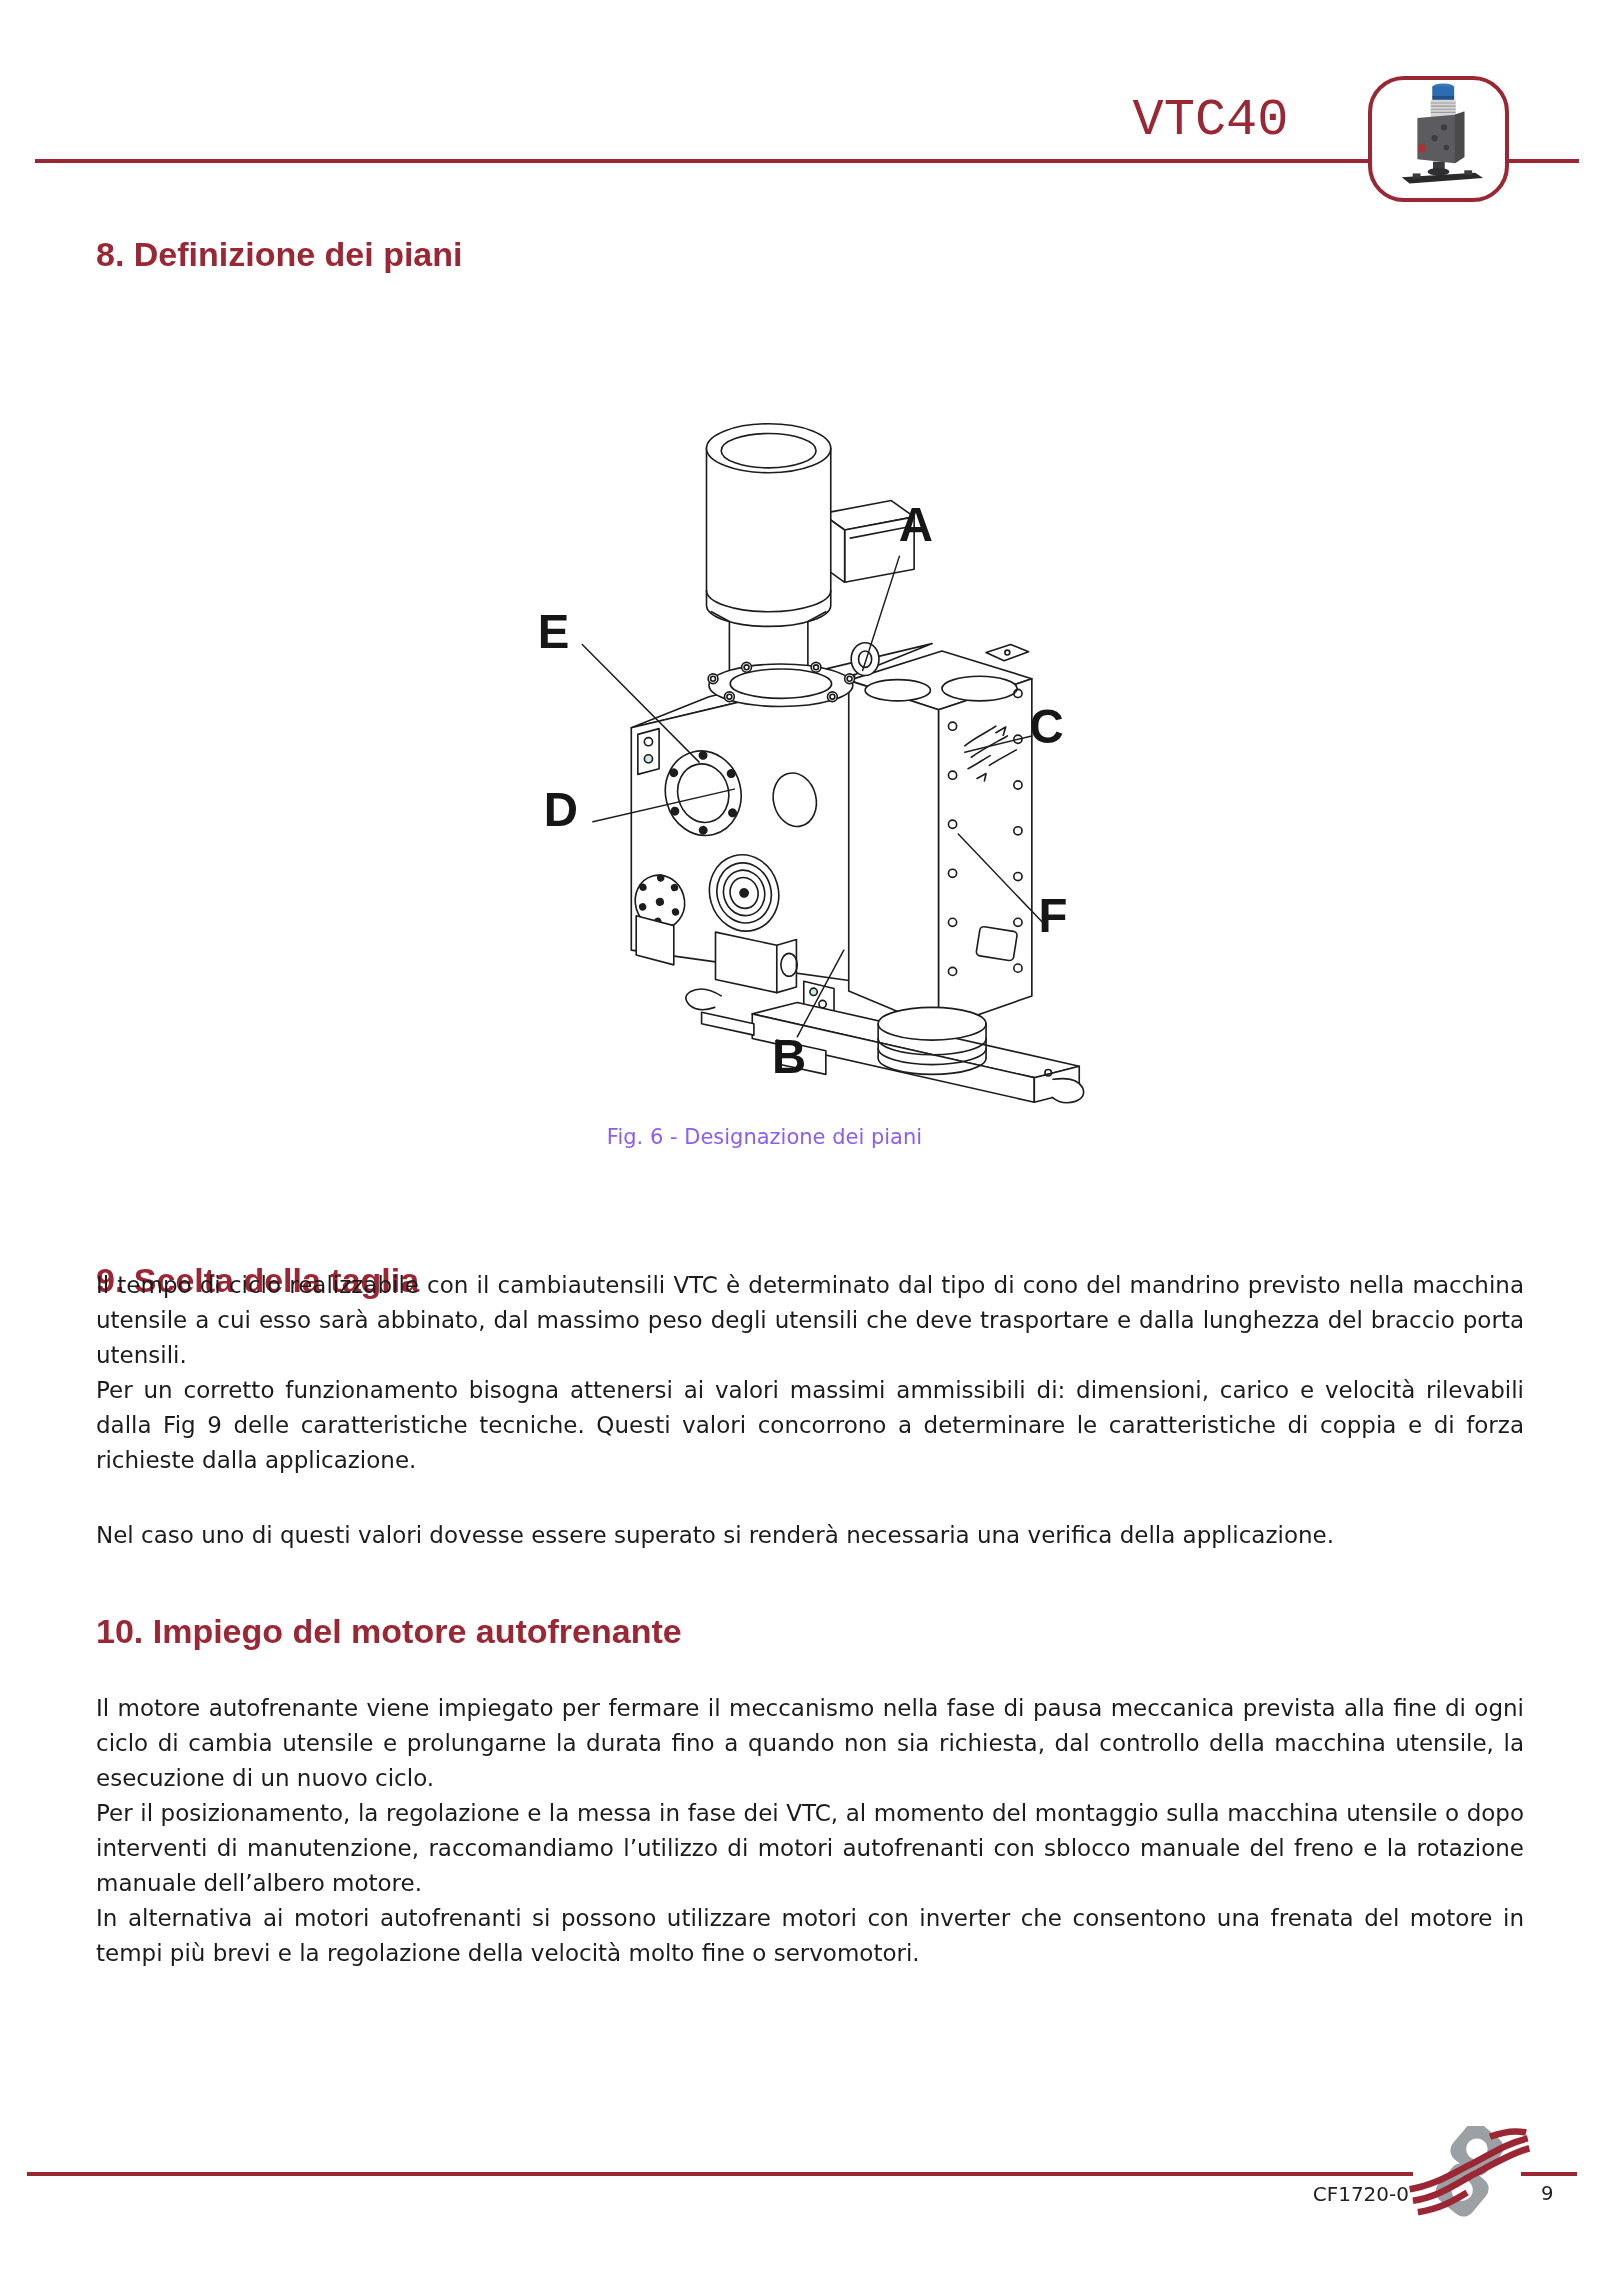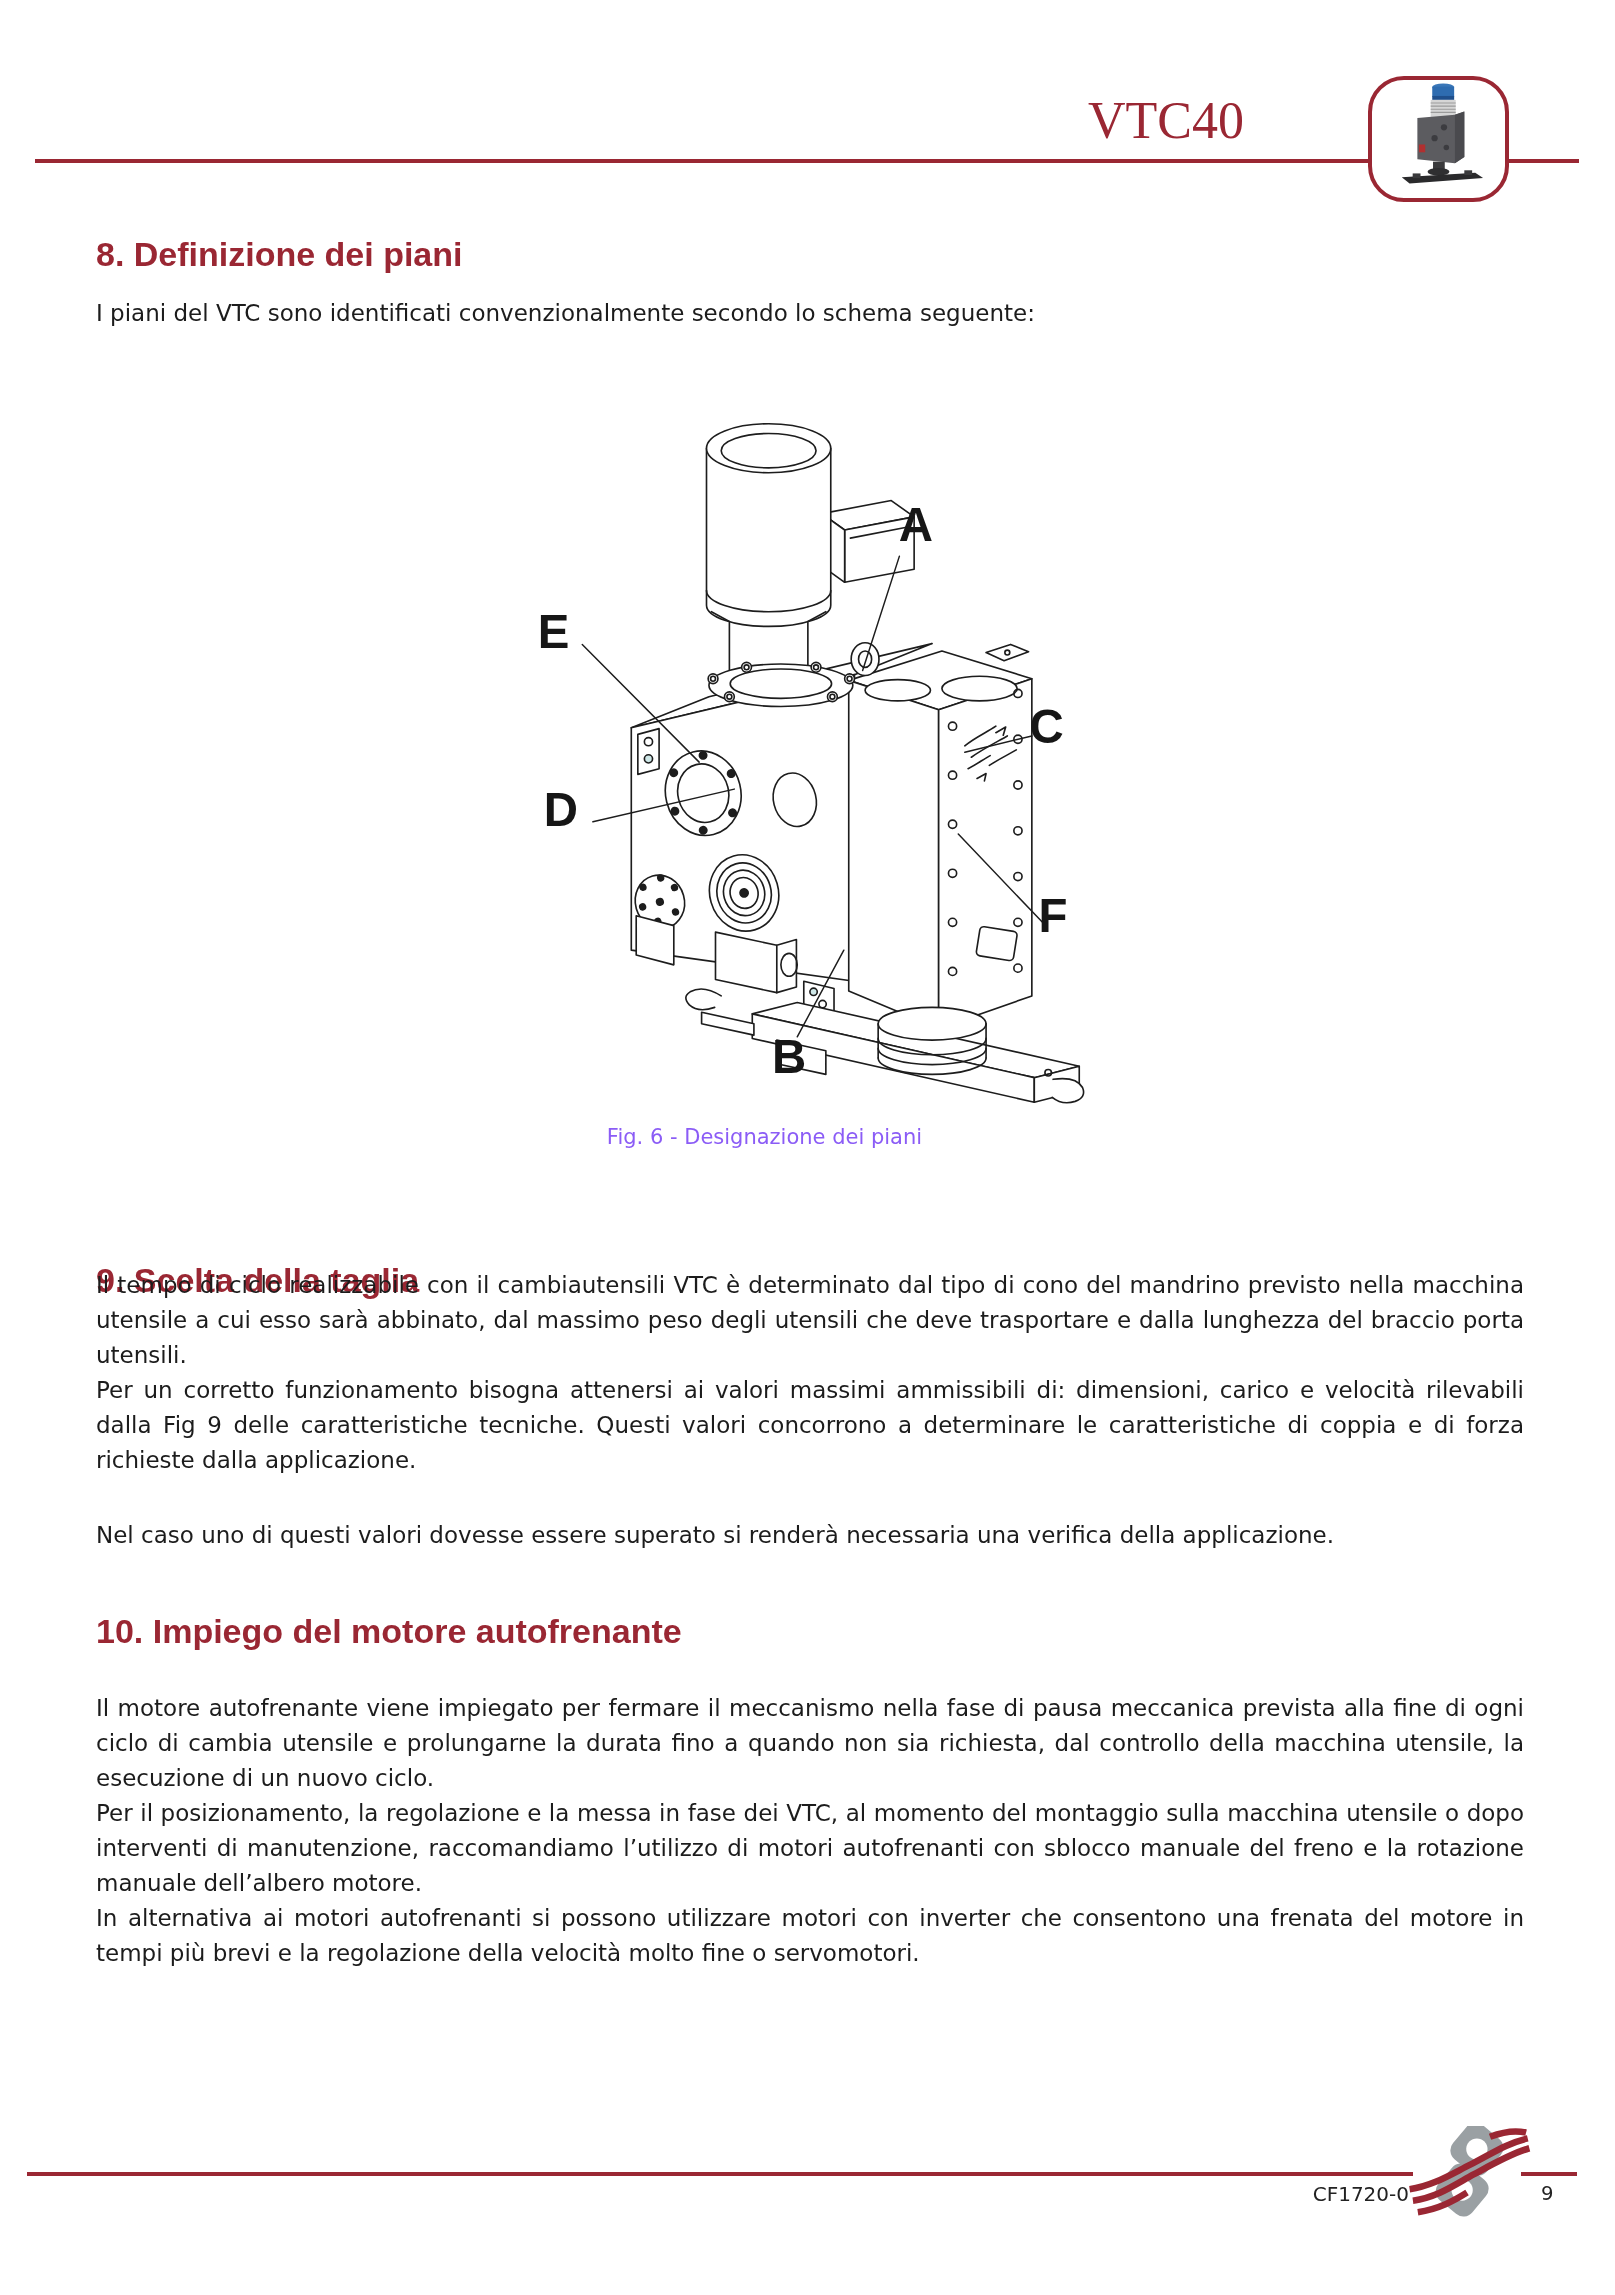--- a/index.html
+++ b/index.html
@@ -1,20 +1,20 @@
 <!DOCTYPE html>
 <html style="font-size:13px"><head>
 <meta charset="utf-8">
 <style>
   html,body{margin:0;padding:0;background:#ffffff;}
   .page{position:relative;width:1616px;height:2295px;background:#ffffff;overflow:hidden;
         font-family:"DejaVu Sans",sans-serif;color:#1c1c1c;}
   .rule{position:absolute;height:4.1px;background:#9a2733;}
-  .brand{position:absolute;left:1088px;top:95px;width:245px;text-align:left;
-         font-family:Liberation Serif, serif;font-size:52px;line-height:1;
+  .brand{position:absolute;left:1088px;top:95px;width:245px;text-align:center;
+         font-family:Liberation Mono, monospace;font-size:52px;line-height:1;
          color:#9a2733;letter-spacing:0;}
   .product-box{position:absolute;left:1368px;top:76px;width:141px;height:126px;
          border:4.9px solid #9a2733;border-radius:36px;box-sizing:border-box;background:#fff;}
   .product-box svg{position:absolute;left:0;top:0;width:100%;height:100%;}
   .h-sec{position:absolute;left:96px;font-family:"Liberation Sans",sans-serif;
          font-weight:bold;font-size:34px;line-height:1.1;color:#9a2733;text-align:center;}
   .para{position:absolute;left:96px;width:1428px;font-size:23px;line-height:35px;
         text-align:justify;}
   .para p{margin:0;}
   .caption{position:absolute;left:98px;top:1125px;width:1333px;text-align:center;
@@ -54,23 +54,20 @@
       <rect x="78" y="104" width="15" height="11" fill="#3a3a3c"></rect>
       <ellipse cx="85" cy="117" rx="14" ry="5" fill="#2f2f31"></ellipse>
 
       <polygon points="38,124 132,118 142,125 48,132" fill="#2a2a2c"></polygon>
       <rect x="52" y="119" width="10" height="6" fill="#3a3a3c"></rect>
       <rect x="118" y="115" width="10" height="6" fill="#3a3a3c"></rect>
     </svg>
   </div>
 
   <div class="h-sec" style="top:236px;">8. Definizione dei piani</div>
-  <div class="para" style="top:296px;">
-    <p>I piani del VTC sono identificati convenzionalmente secondo lo schema seguente:</p>
-  </div>
 
   <svg class="figure" viewBox="0 0 740 860">
     <g stroke="#1d1d1d" stroke-width="2" fill="#ffffff" stroke-linejoin="round" stroke-linecap="round">
 
       <path d="M152,390 L247,352 L520,287 L425,325 Z"></path>
       <path d="M152,390 L425,325 L425,700 L152,662 Z"></path>
 
       <path d="M385,128 L470,112 L498,132 L413,148 Z"></path>
       <path d="M413,148 L498,132 L498,196 L413,212 Z"></path>
       <path d="M385,128 L413,148 L413,212 L385,192 Z"></path>

